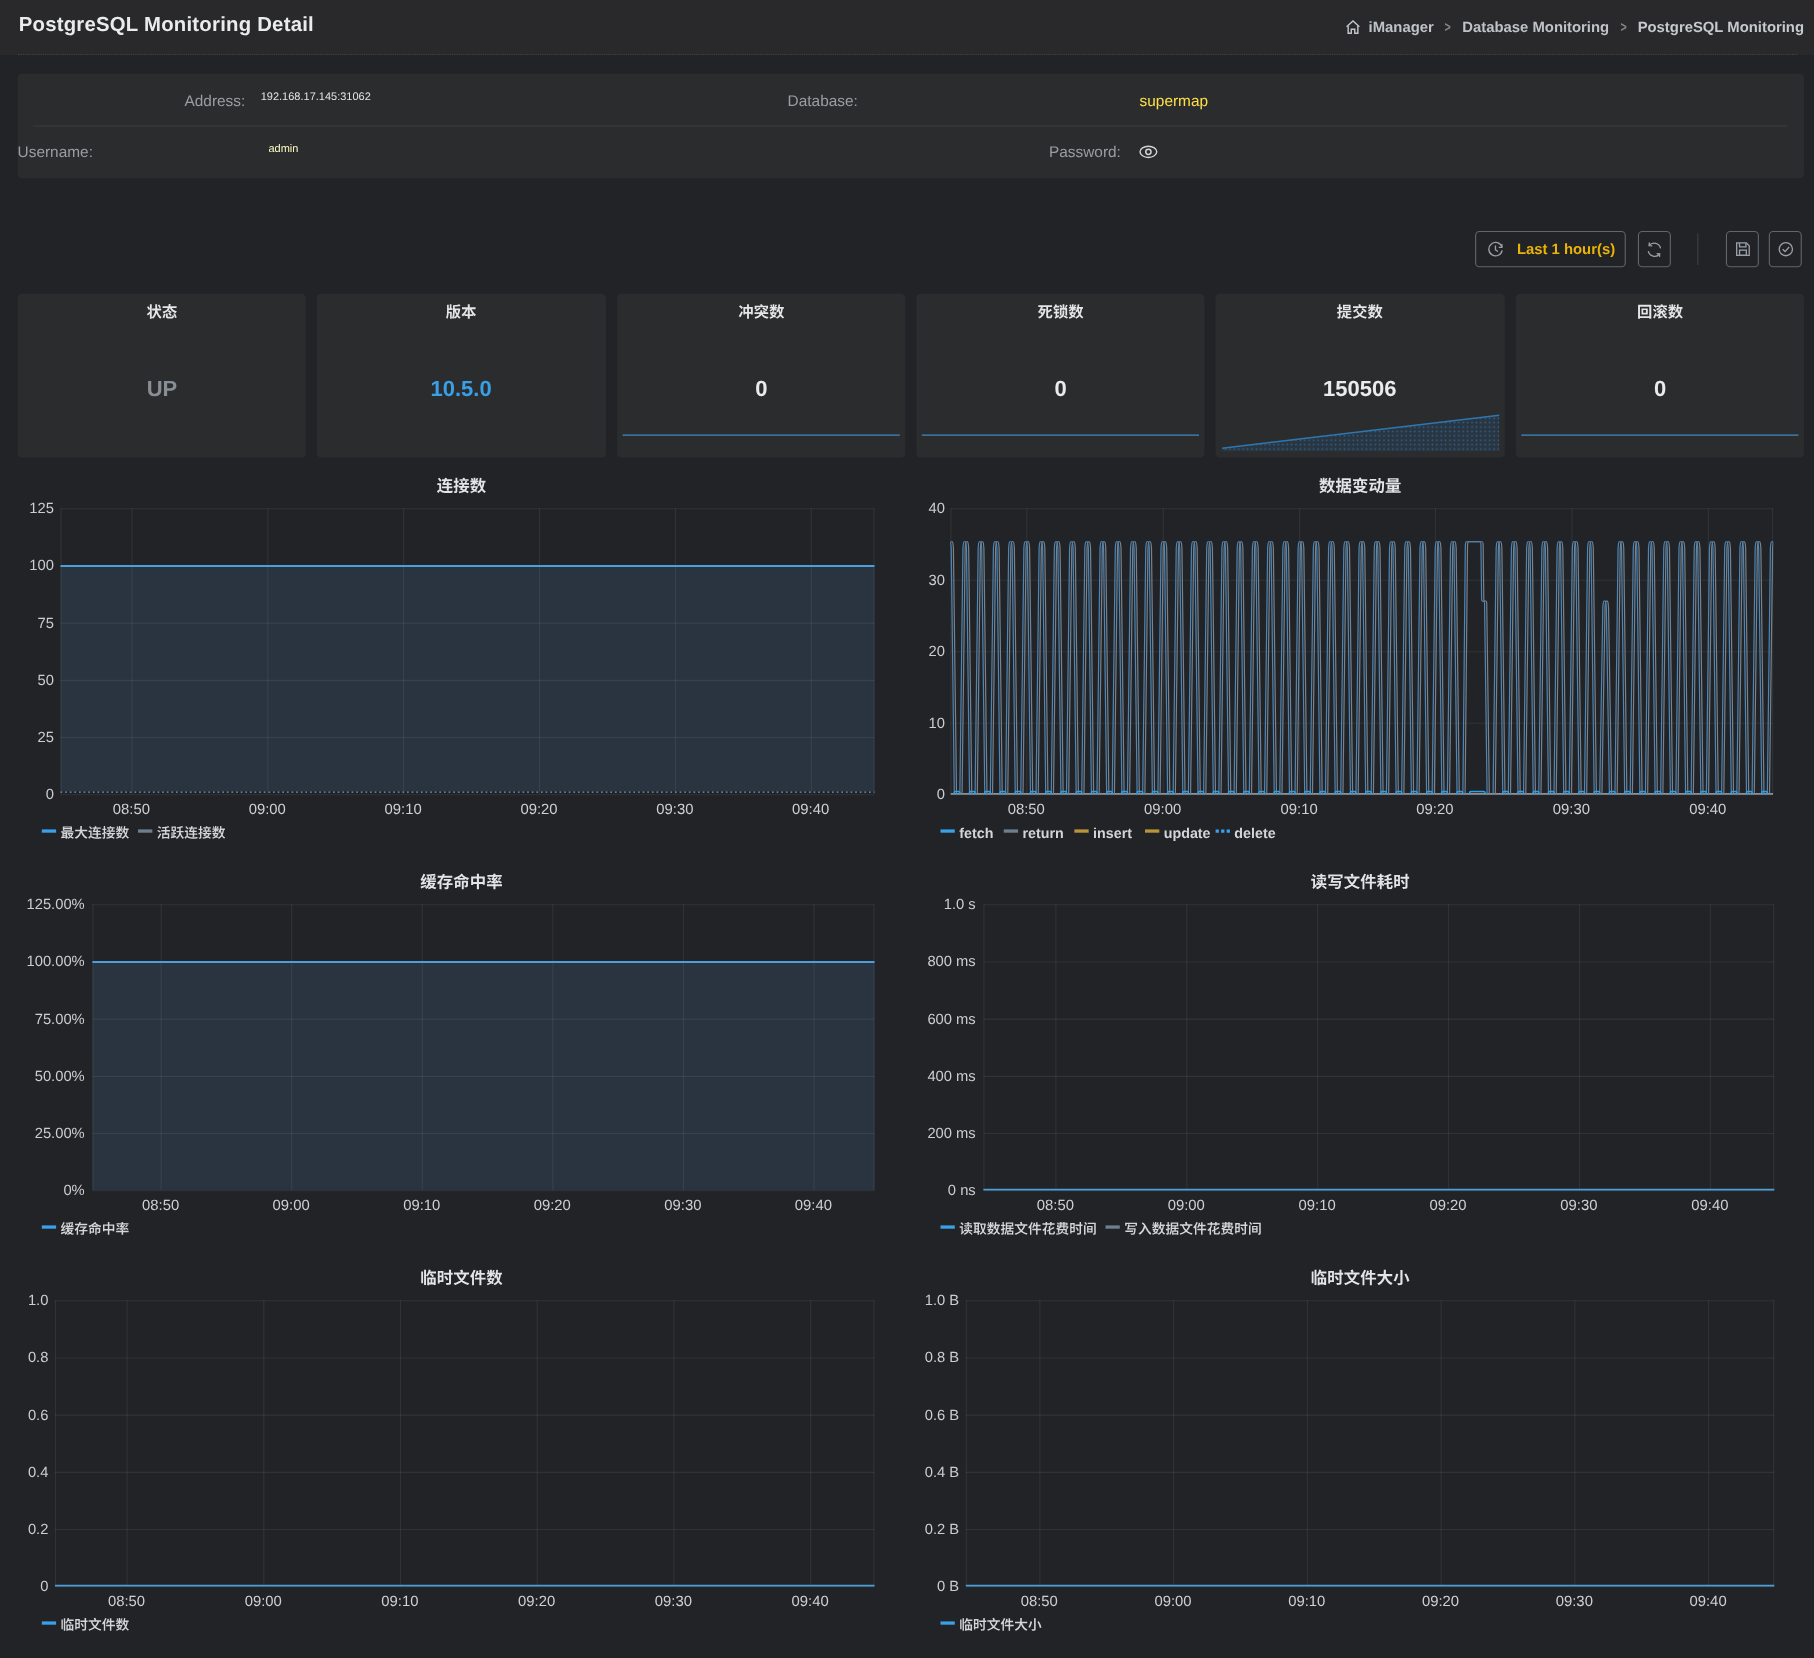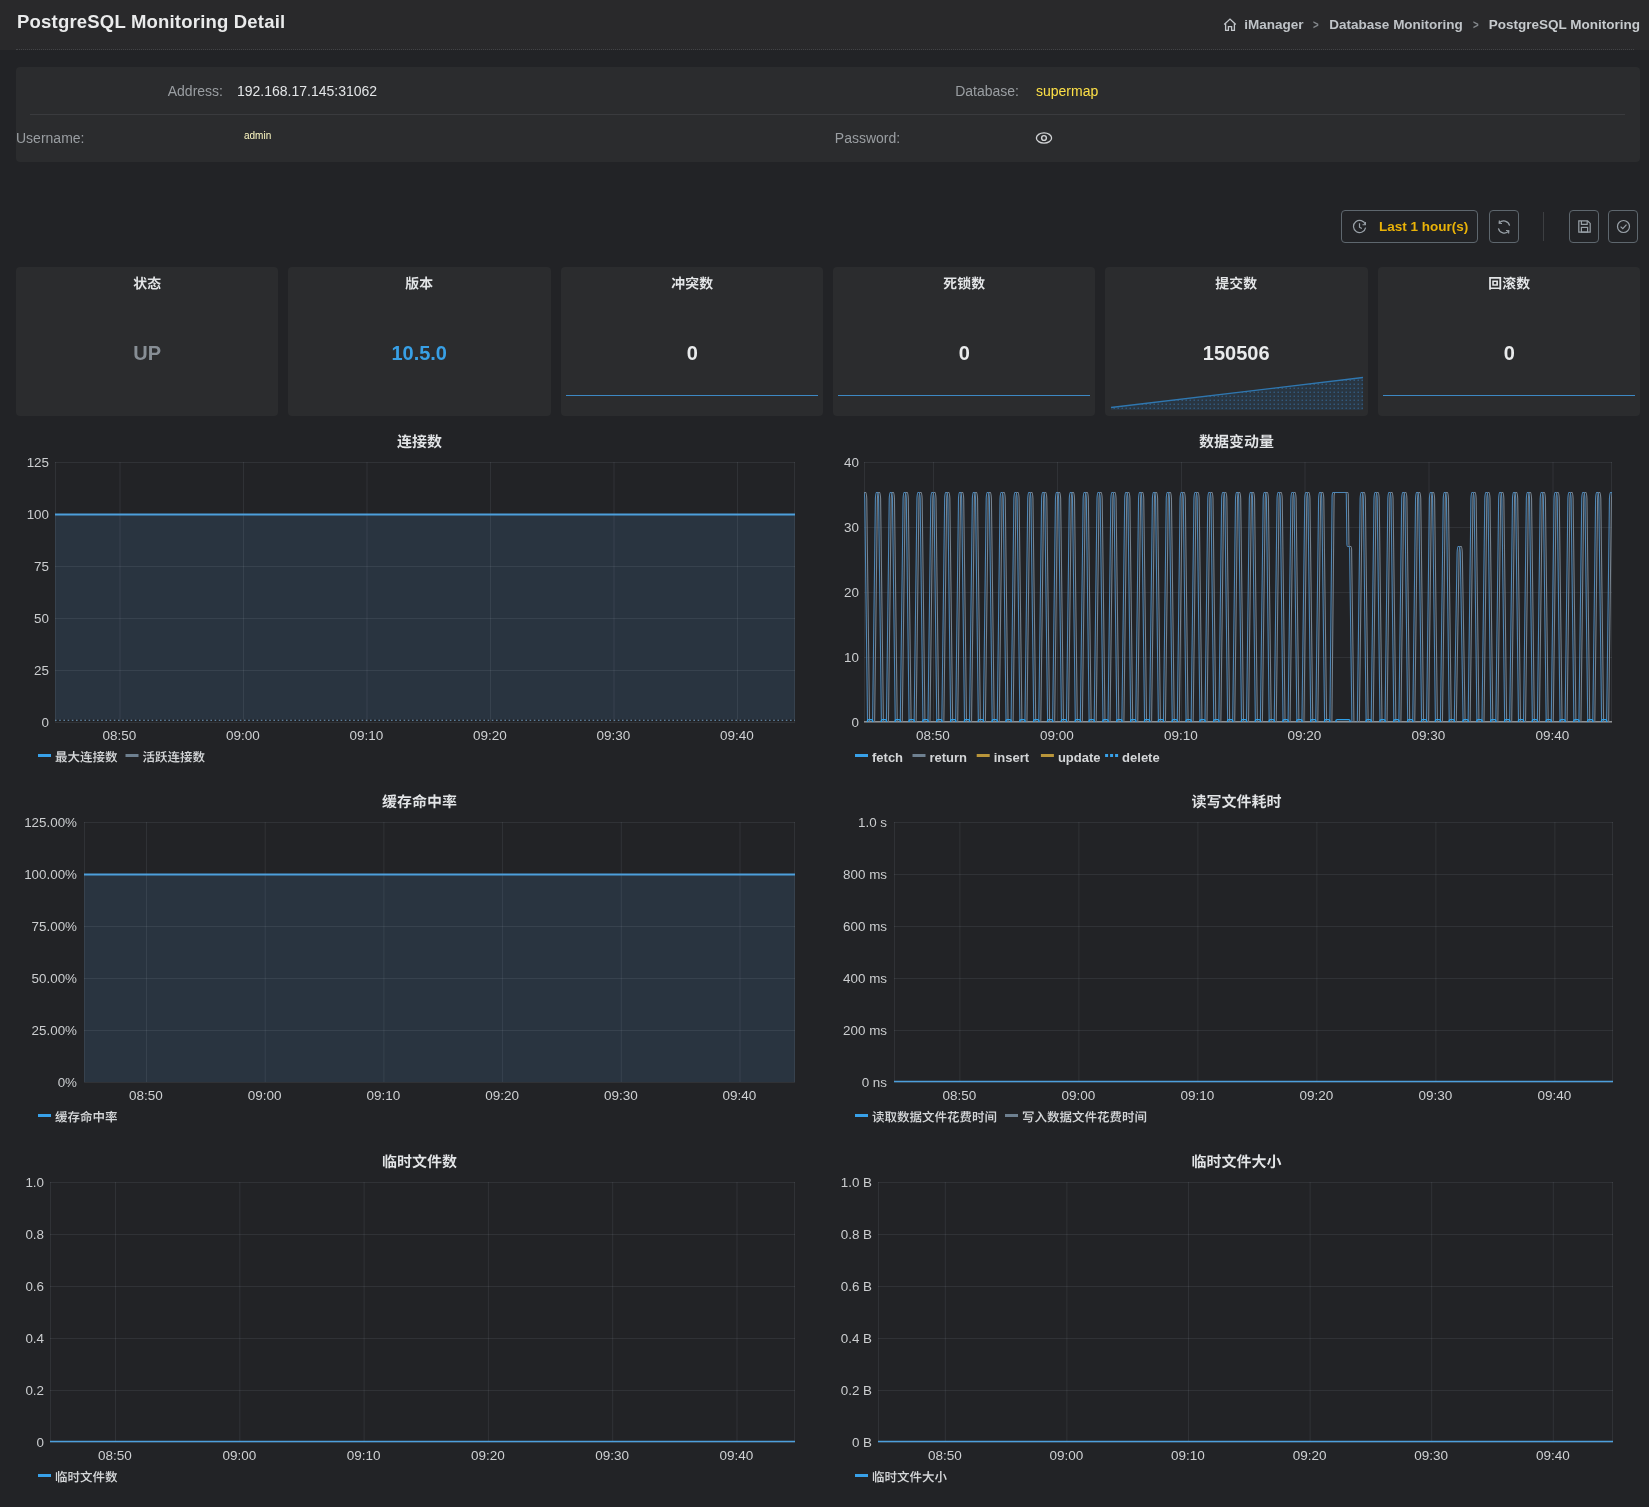--- a/index.html
+++ b/index.html
@@ -78,26 +78,26 @@
     </svg>
 <span>iManager</span>
     <span style="color:#84888c;margin:0 9px;transform:scaleX(.72)">&gt;</span>
 <span>Database Monitoring</span>
     <span style="color:#84888c;margin:0 9px;transform:scaleX(.72)">&gt;</span>
 <span style="color:#c6cacd">PostgreSQL Monitoring</span>
   </div>
 <div class="panel" style="left:16px;top:67px;width:1624px;height:95px"></div>
 <div class="abs" style="left:30px;top:114px;width:1595px;height:1px;background:#3a3b3e"></div>
 <div class="abs" style="left:16px;top:83px;width:207px;height:20px;text-align:right;font-size:14px;color:#9a9ea2">Address:</div>
-<div class="abs" style="left:237px;top:83px;font-size:14px;color:#e3e5e7">192.168.17.145:31062</div>
-<div class="abs" style="left:716px;top:83px;width:303px;height:20px;text-align:right;font-size:14px;color:#9a9ea2">Database:</div>
+<div class="abs" style="left:237px;top:83px;font-size:10px;color:#e3e5e7">192.168.17.145:31062</div>
+<div class="abs" style="left:716px;top:83px;width:303px;height:20px;text-align:left;font-size:14px;color:#9a9ea2">Database:</div>
 <div class="abs" style="left:1036px;top:83px;font-size:14px;color:#fde047">supermap</div>
 <div class="abs" style="left:16px;top:130px;width:207px;height:20px;font-size:14px;color:#9a9ea2">Username:</div>
 <div class="abs" style="left:244px;top:130px;font-size:10px;color:#fef9c3">admin</div>
-<div class="abs" style="left:716px;top:130px;width:303px;height:20px;text-align:center;font-size:14px;color:#9a9ea2">Password:</div>
+<div class="abs" style="left:716px;top:130px;width:303px;height:20px;text-align:right;font-size:14px;color:#9a9ea2">Password:</div>
 <svg class="abs" style="left:1035px;top:130px" width="18" height="16" viewBox="0 0 18 16" fill="none">
 <ellipse cx="9" cy="8" rx="7.6" ry="5.1" stroke="#d2d4d6" stroke-width="1.3"></ellipse>
 <circle cx="9" cy="8" r="2.4" stroke="#d2d4d6" stroke-width="1.4"></circle>
   </svg>
 <div class="abs" style="left:1341px;top:210px;width:137px;height:33px;border:1px solid #5e676e;border-radius:4px"></div>
 <svg class="abs" style="left:1352px;top:219px" width="15" height="15" viewBox="0 0 15 15" fill="none" stroke="#99a1a8" stroke-width="1.2">
 <path d="M13.4,5.6 A6.1,6.1 0 1 0 13.6,8.6"></path>
     <path d="M13.4,2.9 L13.4,5.8 L10.5,5.8" stroke-width="1.1"></path>
 <path d="M7.5,4.2 L7.5,8.2 L9.8,9.6"></path>
   </svg>

